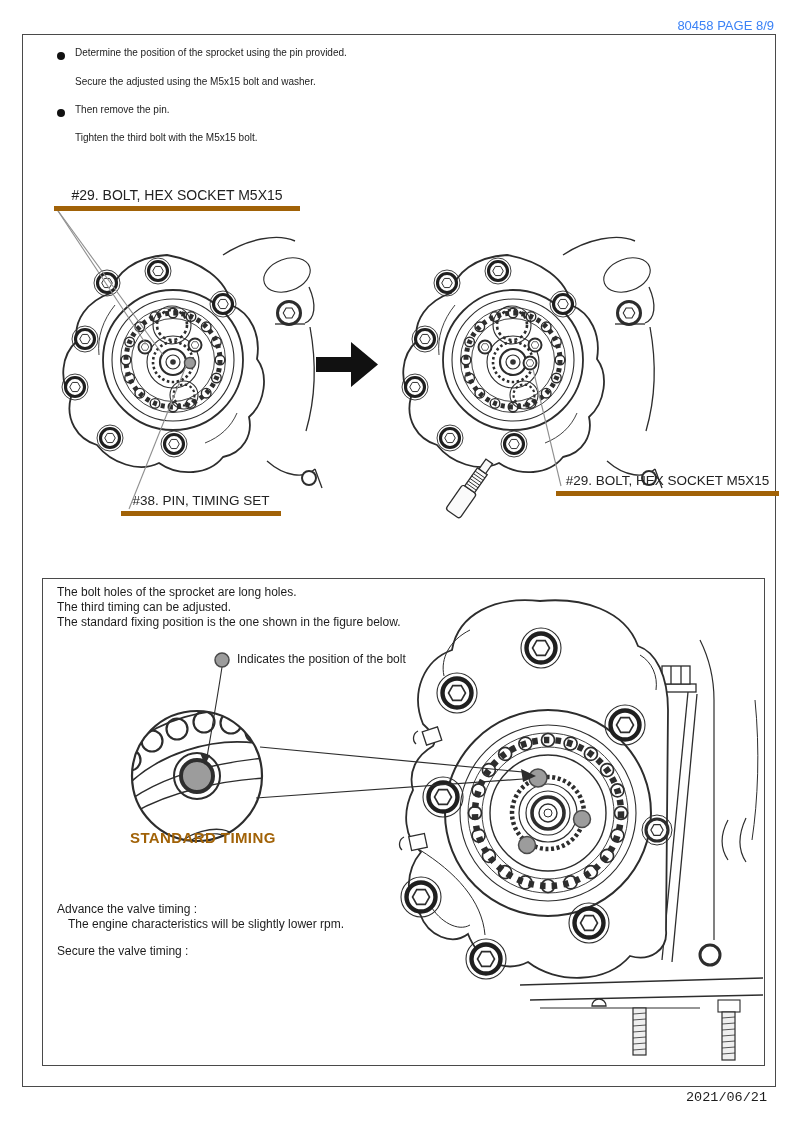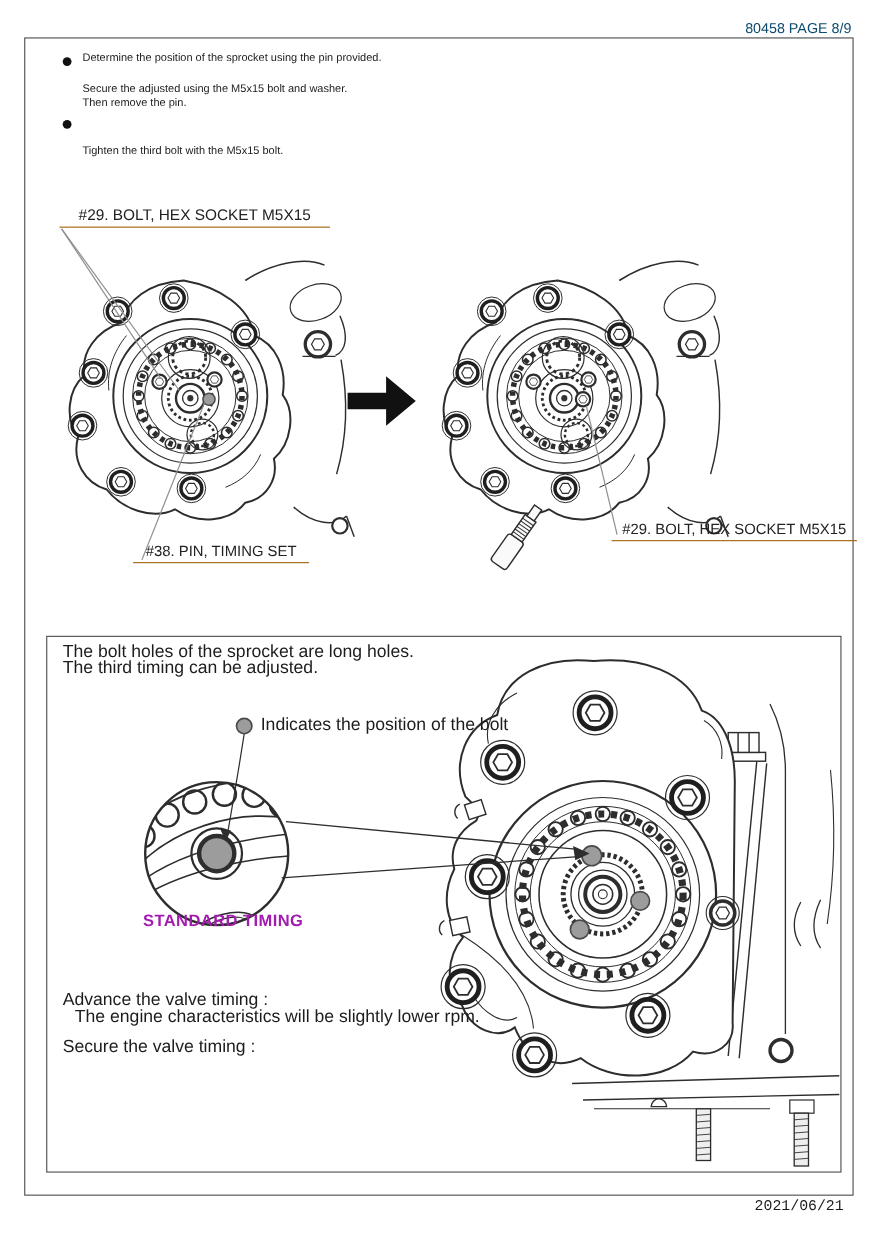--- a/index.html
+++ b/index.html
@@ -2,32 +2,32 @@
 <html><head>
 <meta charset="utf-8">
 <style>
   html,body{margin:0;padding:0;background:#ffffff;}
   .page{
     position:relative;width:794px;height:1122px;background:#ffffff;
     font-family:"Liberation Sans","DejaVu Sans",sans-serif;color:#1c1c1c;
     overflow:hidden;
   }
   .abs{position:absolute;}
-  .hdr{font-size:13px;color:#0c4a6e;}
+  .hdr{font-size:13px;color:#3b82f6;}
   .outer-box{left:22px;top:34px;width:752px;height:1051px;border:1.5px solid #4a4a4a;}
   .note-box{left:42px;top:578px;width:721px;height:486px;border:1.3px solid #4a4a4a;}
   .body-text{font-size:10px;white-space:nowrap;}
   .bullet{width:8px;height:8px;border-radius:50%;background:#111;}
   .fig-label{
-    text-align:center;border-bottom:1px solid #a16207;padding:0 4px 3px 4px;
+    text-align:center;border-bottom:5px solid #a16207;padding:0 4px 3px 4px;
     font-size:14px;white-space:nowrap;color:#222;
   }
   .fig-label.small{font-size:13.5px;}
-  .note-text{font-size:16px;line-height:15.5px;white-space:nowrap;color:#1c1c1c;}
-  .caption{font-size:15px;font-weight:700;letter-spacing:0.4px;white-space:nowrap;color:#a21caf;}
+  .note-text{font-size:12px;line-height:15.5px;white-space:nowrap;color:#1c1c1c;}
+  .caption{font-size:15px;font-weight:700;letter-spacing:0.4px;white-space:nowrap;color:#a16207;}
   .date{font-size:13.5px;color:#1c1c1c;font-family:Liberation Mono, monospace;}
   svg.art{position:absolute;left:0;top:0;pointer-events:none;}
 </style>
 </head>
 <body>
 
 <div class="page">
 
   <svg class="art" width="794" height="1122" viewBox="0 0 794 1122">
     <defs>
@@ -311,30 +311,31 @@
   </svg>
 
   <div class="abs hdr" style="top:18px;right:20px;">80458 PAGE 8/9</div>
 
   <div class="abs outer-box"></div>
 
   <div class="abs bullet" style="left:57px;top:52px;"></div>
   <div class="abs body-text" style="left:75px;top:47px;">Determine the position of the sprocket using the pin provided.</div>
   <div class="abs body-text" style="left:75px;top:76px;">Secure the adjusted using the M5x15 bolt and washer.</div>
   <div class="abs bullet" style="left:57px;top:109px;"></div>
-  <div class="abs body-text" style="left:75px;top:88px;">Then remove the pin.</div>
+  <div class="abs body-text" style="left:75px;top:104px;">Then remove the pin.</div>
   <div class="abs body-text" style="left:75px;top:132px;">Tighten the third bolt with the M5x15 bolt.</div>
 
   <div class="abs fig-label" style="left:54px;top:187px;width:238px;">#29. BOLT, HEX SOCKET M5X15</div>
   <div class="abs fig-label small" style="left:121px;top:493px;width:152px;">#38. PIN, TIMING SET</div>
   <div class="abs fig-label small" style="left:556px;top:473px;width:215px;">#29. BOLT, HEX SOCKET M5X15</div>
 
   <div class="abs note-box"></div>
   <div class="abs note-text" style="left:57px;top:585px;">The bolt holes of the sprocket are long holes.</div>
   <div class="abs note-text" style="left:57px;top:600px;">The third timing can be adjusted.</div>
+  <div class="abs note-text" style="left:57px;top:615px;">The standard fixing position is the one shown in the figure below.</div>
 
   <div class="abs note-text" style="left:237px;top:652px;">Indicates the position of the bolt</div>
 
   <div class="abs caption" style="left:130px;top:829px;">STANDARD TIMING</div>
 
   <div class="abs note-text" style="left:57px;top:902px;">Advance the valve timing :</div>
   <div class="abs note-text" style="left:68px;top:917px;">The engine characteristics will be slightly lower rpm.</div>
   <div class="abs note-text" style="left:57px;top:944px;">Secure the valve timing :</div>
 
   <div class="abs date" style="right:27px;top:1090px;">2021/06/21</div>

